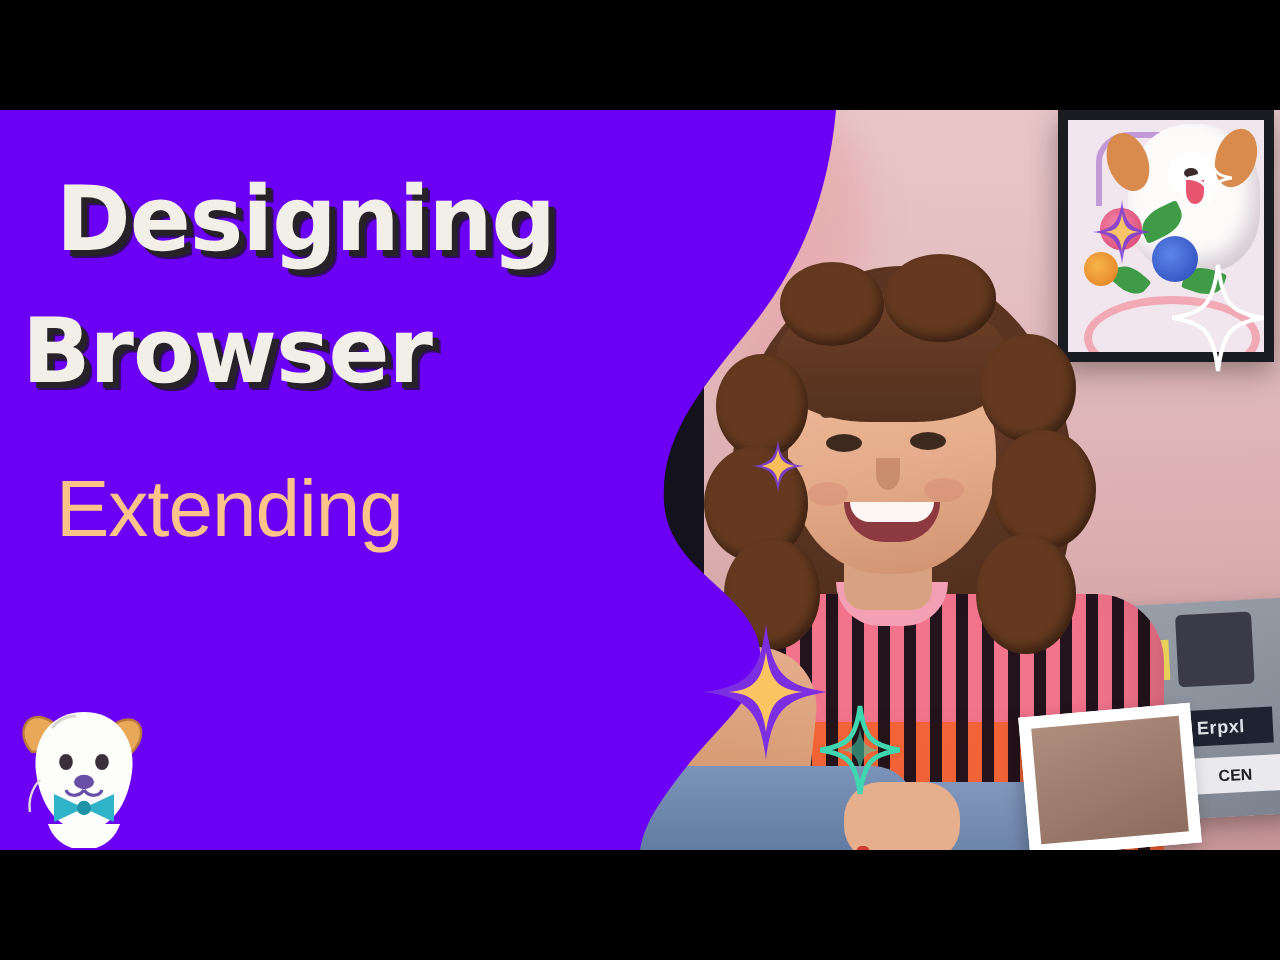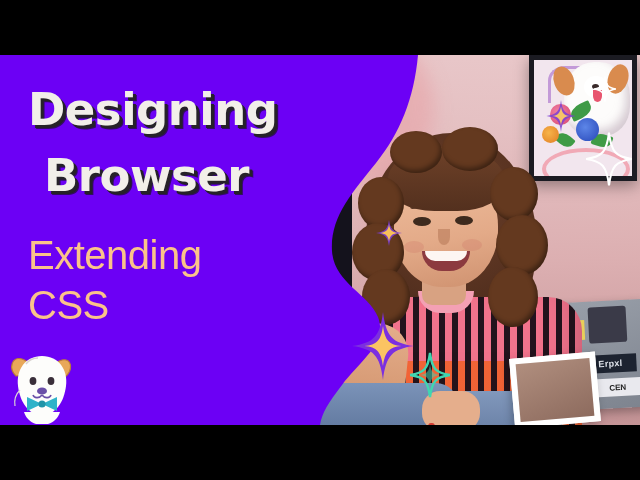--- a/index.html
+++ b/index.html
@@ -150,21 +150,21 @@
   
   #text-block{position:absolute;left:0;top:55px;width:420px;height:370px;z-index:30;}
   .title-line{position:absolute;color:#f2efe9;
     font-family:"DejaVu Sans",sans-serif;font-weight:bold;
     text-shadow:3px 3px 0 #262228, 4px 4px 0 rgba(20,18,22,.65);
     letter-spacing:-0.5px;white-space:nowrap;}
   #title-1{left:28px;top:32px;font-size:45px;line-height:1;}
   #title-sub{position:absolute;left:262px;top:44px;font-size:26px;font-weight:bold;color:#f2efe9;
     font-family:"DejaVu Sans",sans-serif;
     text-shadow:2px 2px 0 #262228, 3px 3px 0 rgba(20,18,22,.6);white-space:nowrap;}
-  #title-2{left:44px;top:98px;font-size:45px;line-height:1;}
+  #title-2{left:11px;top:98px;font-size:45px;line-height:1;}
   .subtitle-line{position:absolute;left:28px;color:#fbc389;
     font-family:"Liberation Sans",sans-serif;font-weight:400;font-size:40px;
     letter-spacing:-0.5px;white-space:nowrap;}
   #subtitle-1{top:178px;}
   #subtitle-2{top:228px;}
 
   
   #dog-logo{position:absolute;left:2px;top:350px;width:80px;height:75px;z-index:40;}
 
   
@@ -279,21 +279,20 @@
                C388,288 360,306 342,330
                C328,348 322,358 320,370
                L0,370 Z" fill="#6c00f5"></path>
     </svg>
   </div>
 
   <div id="text-block">
     <div class="title-line" id="title-1">Designing</div>
     <div class="title-line" id="title-2">Browser</div>
     <div class="subtitle-line" id="subtitle-1">Extending</div>
-    <div class="subtitle-line" id="subtitle-2">CSS</div>
   </div>
 
   <div id="dog-logo">
     <svg viewBox="0 0 80 75" width="80" height="75" aria-hidden="true">
       <g>
         <path d="M14,26 C6,18 10,6 20,9 C27,11 30,18 29,25 Z" fill="#e8a85a" stroke="#b9793a" stroke-width="1.2"></path>
         <path d="M62,28 C72,20 70,8 60,10 C52,12 49,20 51,28 Z" fill="#e8a85a" stroke="#b9793a" stroke-width="1.2"></path>
         <path d="M40,6 C57,6 66,20 64,36 C62,52 54,64 40,66 C26,64 18,52 16,36 C14,20 23,6 40,6 Z" fill="#fdfdfb"></path>
         <path d="M24,14 C27,10 31,8 36,8" stroke="#d9d4cf" stroke-width="1.4" fill="none"></path>
         <ellipse cx="31" cy="31" rx="3.4" ry="4" fill="#3a2f3a"></ellipse>

